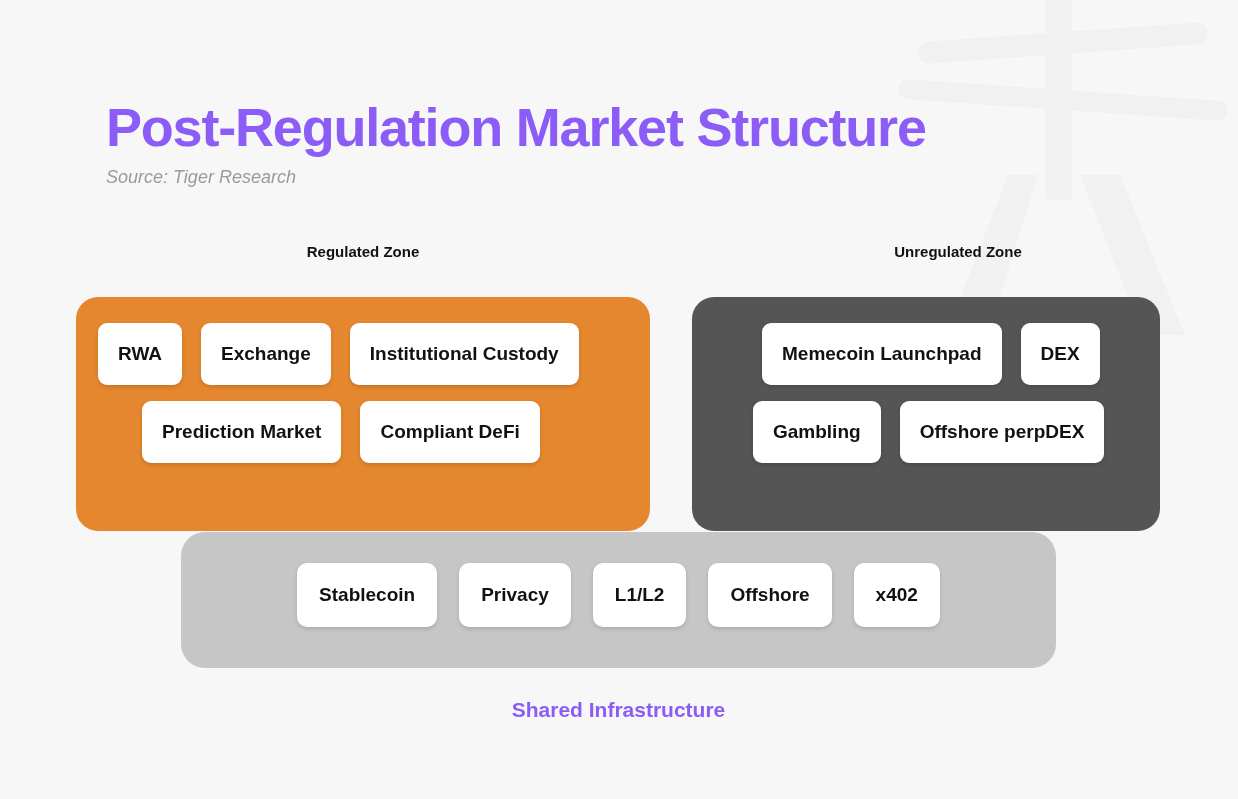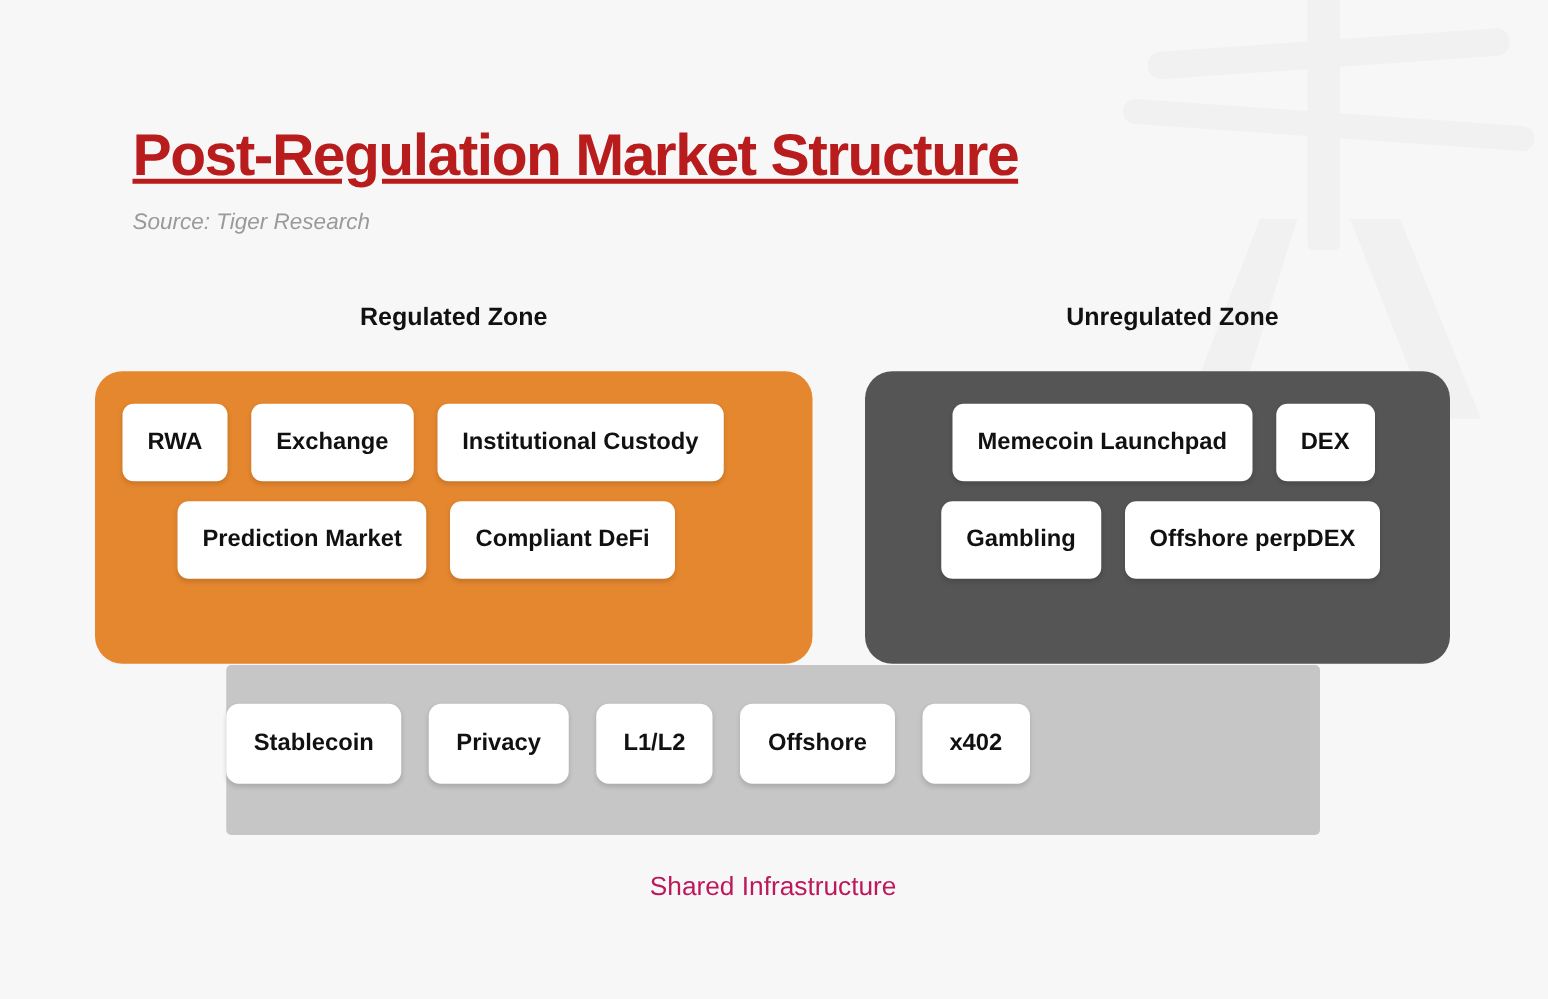--- a/index.html
+++ b/index.html
@@ -29,73 +29,73 @@
     height: 420px;
     opacity: 0.55;
     pointer-events: none;
   }
 
   
   #page-title {
     position: absolute;
     left: 106px;
     top: 96px;
-    font-size: 47px;
+    font-size: 54px;
     font-weight: bold;
     letter-spacing: -1.2px;
-    color: #b91c1c;
-    white-space: nowrap;
-    text-decoration: underline;
+    color: #8b5cf6;
+    white-space: nowrap;
   }
   #source-line {
     position: absolute;
     left: 106px;
     top: 167px;
     font-size: 18px;
     font-style: italic;
     color: #9a9a9a;
     white-space: nowrap;
   }
 
   
   .zone-label {
     position: absolute;
-    font-size: 20px;
+    font-size: 15px;
     font-weight: bold;
     color: #111111;
     white-space: nowrap;
     text-align: center;
   }
   #label-regulated   { left: 76px;  top: 243px; width: 574px; }
-  #label-unregulated { left: 704px; top: 243px; width: 468px; text-align: center; }
+  #label-unregulated { left: 724px; top: 243px; width: 468px; text-align: center; }
 
   #label-shared {
     position: absolute;
     left: 181px;
     top: 698px;
     width: 875px;
     text-align: center;
     font-size: 21px;
-    font-weight: normal;
-    color: #be185d;
+    font-weight: bold;
+    color: #8b5cf6;
     white-space: nowrap;
   }
 
   
   #shared-zone {
     position: absolute;
     left: 181px;
     top: 532px;
     width: 875px;
     height: 136px;
     background: #c6c6c6;
-    border-radius: 4px;
+    border-radius: 24px;
     z-index: 1;
     display: flex;
     align-items: flex-start;
+    justify-content: center;
     gap: 22px;
     padding-top: 31px;
   }
 
   
   .zone-panel {
     position: absolute;
     z-index: 2;
     border-radius: 22px;
     padding: 26px 22px;

